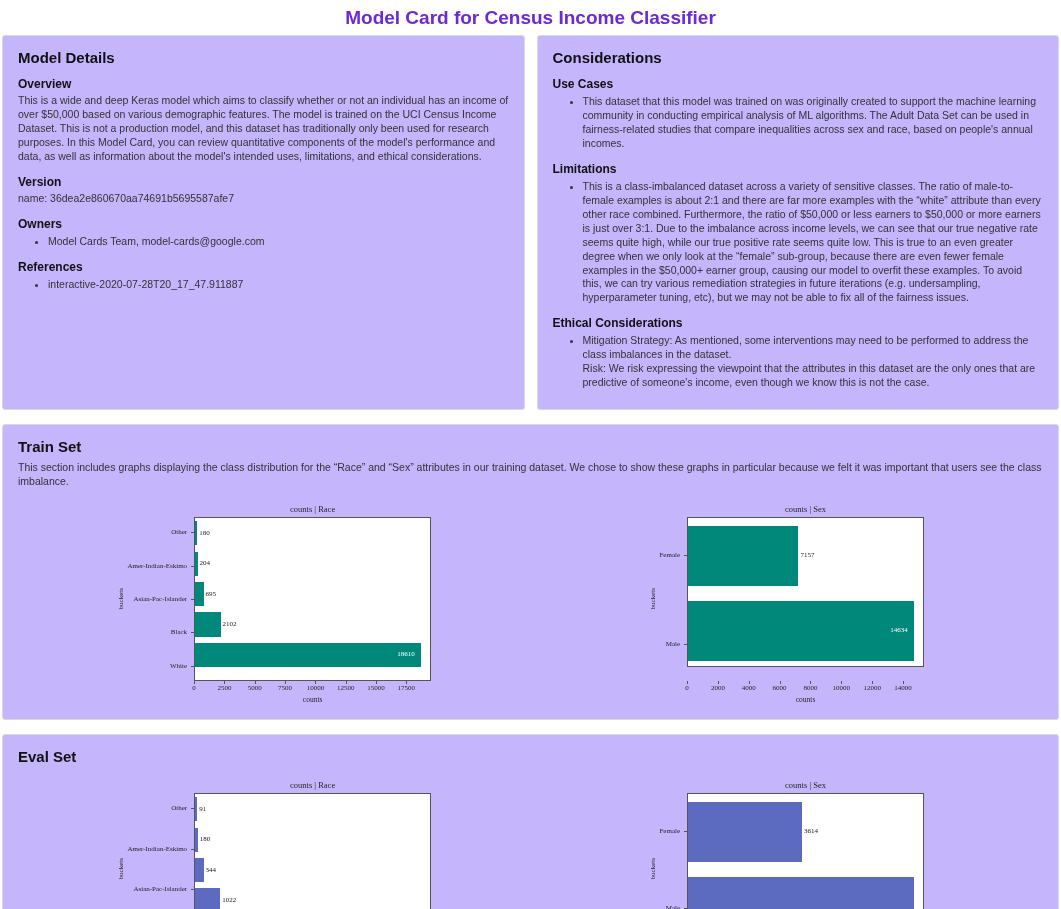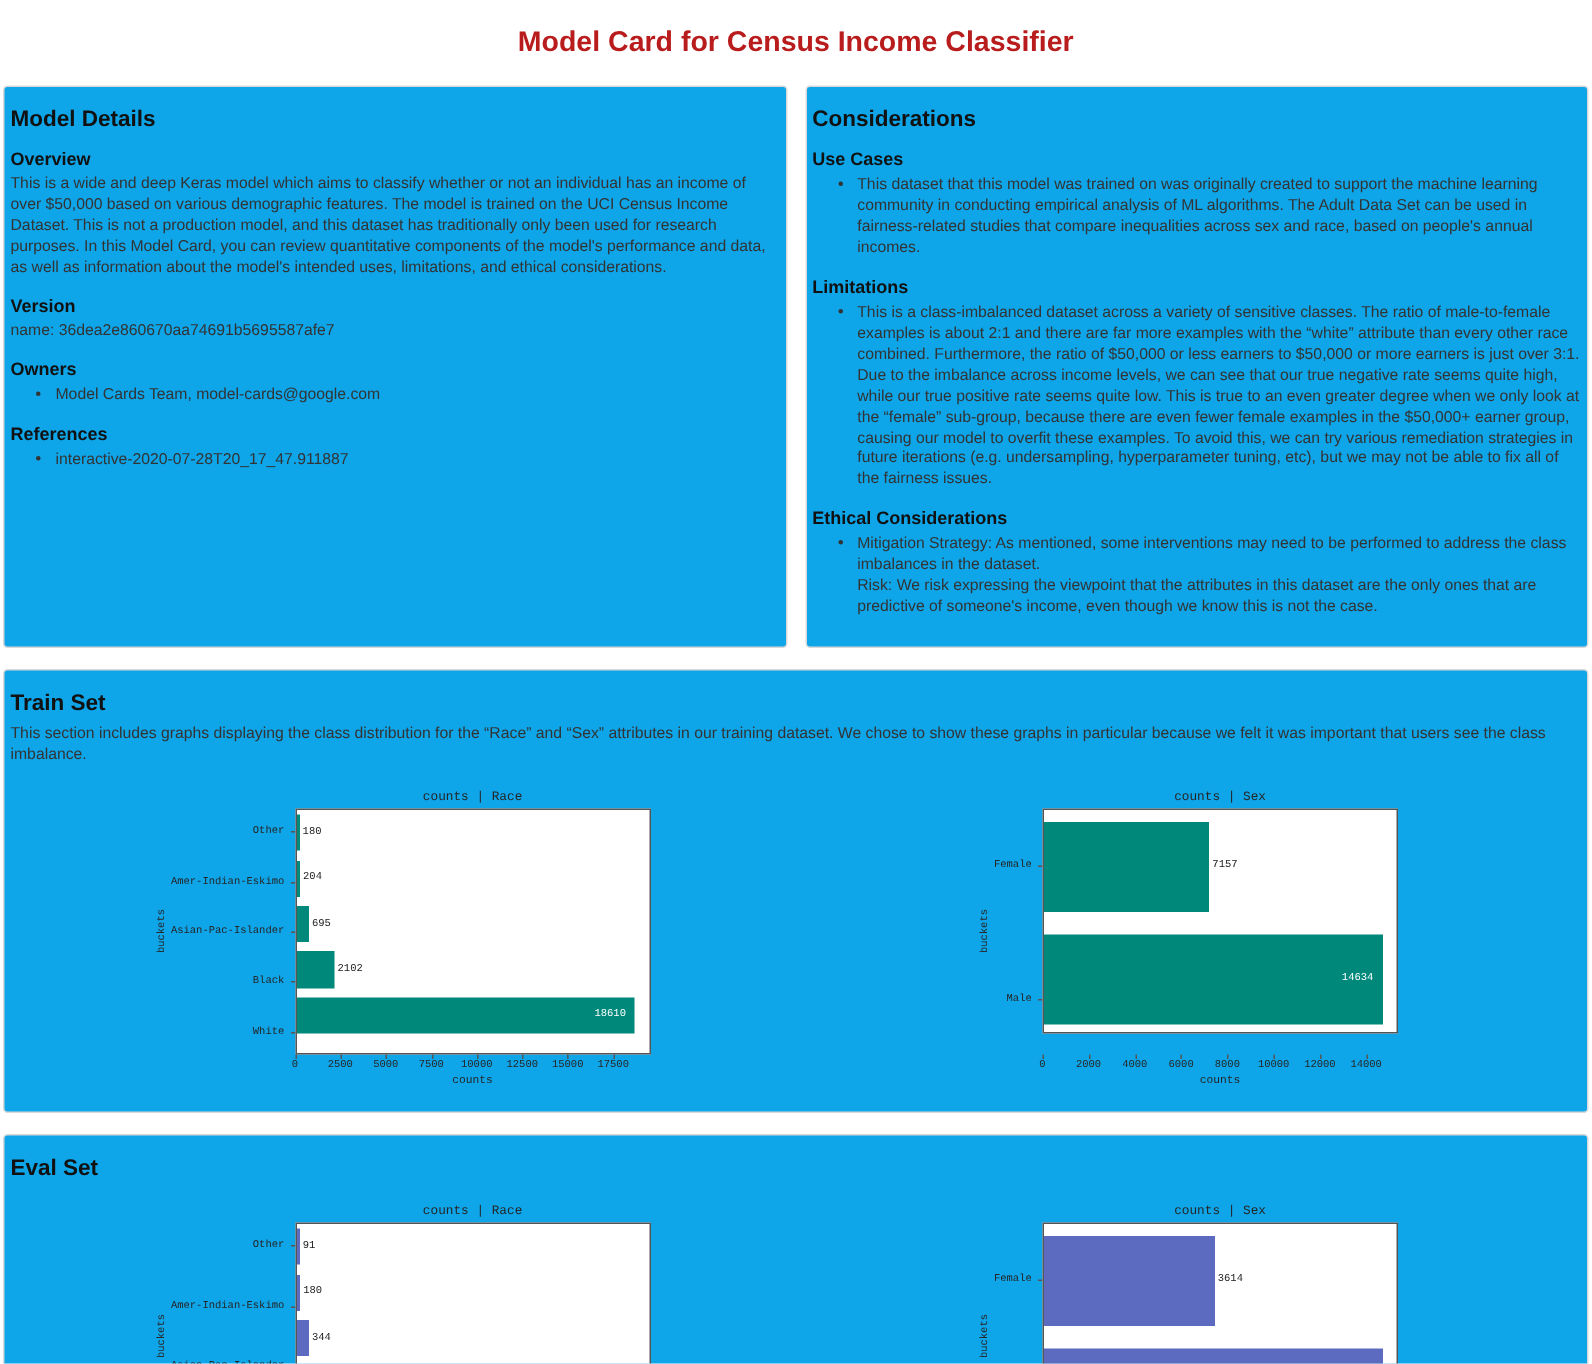--- a/index.html
+++ b/index.html
@@ -8,48 +8,48 @@
     width: 1061px; height: 909px;
     font-family: "Liberation Sans", sans-serif;
     color: #212121;
     overflow: hidden;
   }
   .page { width: 1061px; padding: 0 2px; }
   .page-title {
     text-align: center;
     font-size: 19px;
     font-weight: bold;
-    margin: 11px;
+    margin: 0;
     padding: 7px 0 6px 0;
-    color: #b91c1c;
+    color: #6d28d9;
   }
   .cards-row { display: flex; gap: 12px; }
   .card {
-    background: #0ea5e9;
+    background: #c4b5fd;
     border: 1px solid #d9d9d9;
     border-radius: 3px;
-    padding: 13px 4px;
+    padding: 13px 15px;
   }
   .card.half { width: 50%; min-height: 318px; }
   .card.full { width: 100%; margin-top: 14px; }
   .card h2 { font-size: 15px; margin: 0 0 2px 0; color: #111; }
   .card h3 { font-size: 12px; margin: 11px 0 3px 0; color: #111; }
   .card p { font-size: 10.5px; line-height: 1.33; margin: 2px 0; color: #333; }
   .card ul { margin: 4px 0 6px 0; padding-left: 30px; }
   .card li { font-size: 10.5px; line-height: 1.33; color: #333; margin-bottom: 2px; }
   .section-desc { margin-top: 6px !important; }
   .charts-row { display: flex; margin-top: 12px; }
   .chart-cell { width: 50%; display: flex; justify-content: center; }
 
   
   .fig {
     display: inline-grid;
     grid-template-columns: auto auto 237px;
     grid-template-rows: 16px auto 13px 12px;
-    font-family: Liberation Mono, monospace;
+    font-family: Liberation Serif, serif;
     color: #262626;
   }
   .fig-title {
     grid-column: 3; grid-row: 1;
     text-align: center; font-size: 8.5px;
     align-self: end; padding-bottom: 3px;
     white-space: nowrap;
   }
   .fig-ylabel {
     grid-column: 1; grid-row: 2;

